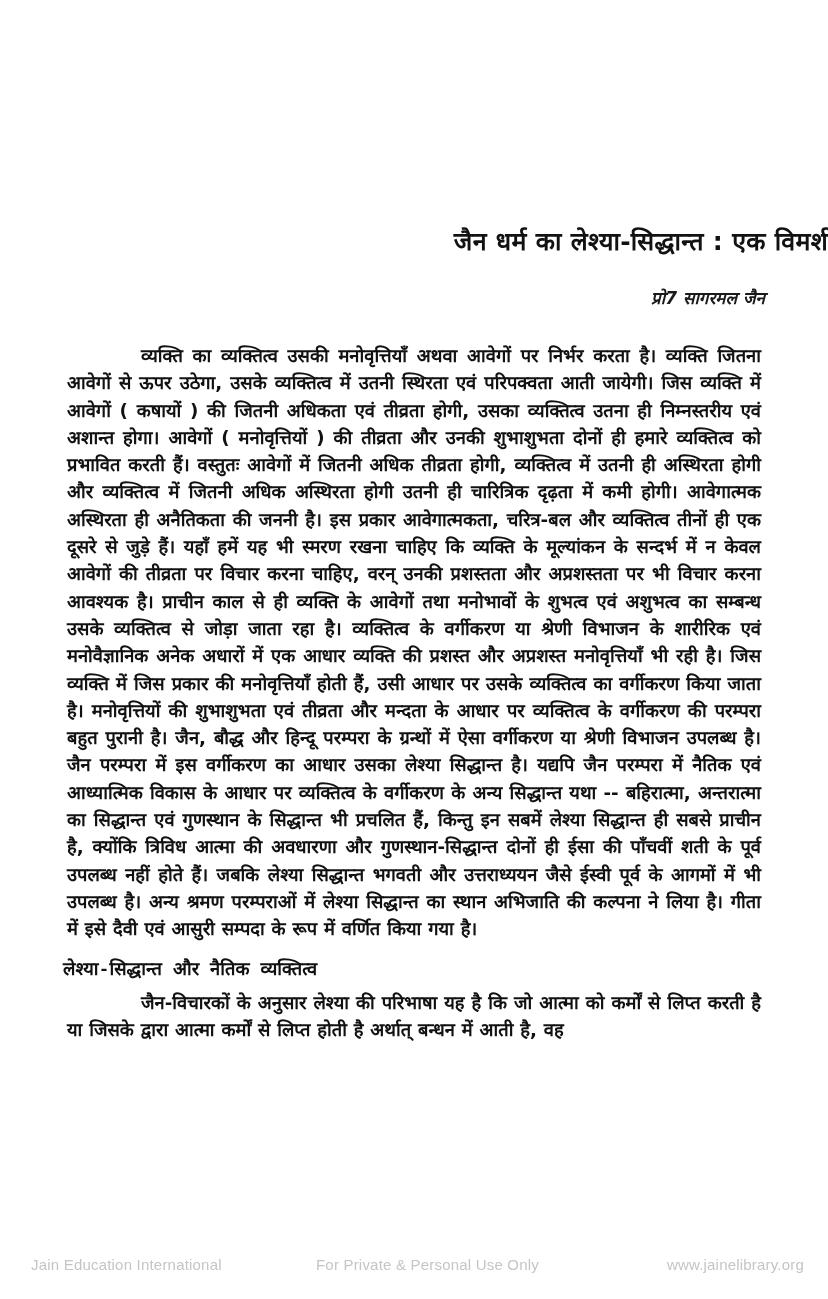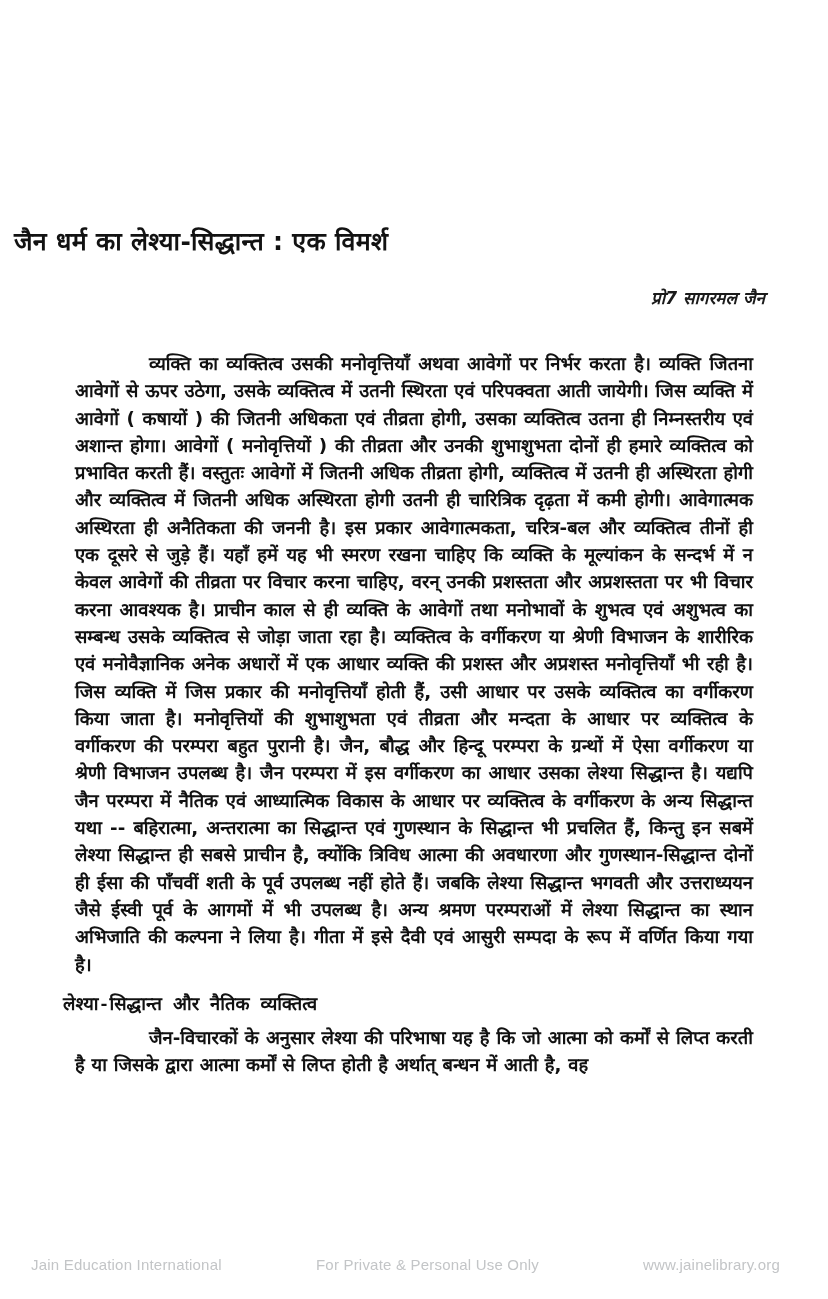--- a/index.html
+++ b/index.html
@@ -20,21 +20,21 @@
     inset: 0;
     background: #ffffff;
   }
 
   
   .doc-title {
     position: absolute;
     left: 0;
     right: 0;
     top: 206px;
-    text-align: left;
+    text-align: right;
     font-family: "DejaVu Sans", "Liberation Sans", sans-serif;
     font-size: 25px;
     font-weight: bold;
     letter-spacing: 0.3px;
     color: #121212;
     padding-left: 14px;
   }
 
   
   .byline {
@@ -50,21 +50,21 @@
 
   
   .body-block {
     position: absolute;
     left: 63px;
     top: 338px;
     width: 702px;
   }
 
   .para {
-    margin: 12px;
+    margin: 4px;
     font-family: "DejaVu Sans", "Liberation Sans", sans-serif;
     font-size: 18.3px;
     line-height: 27.3px;
     font-weight: bold;
     color: #111111;
     text-align: justify;
     text-justify: inter-word;
     word-spacing: 0.5px;
   }
   .para.indent {
@@ -104,21 +104,21 @@
     white-space: nowrap;
   }
   .footer-center {
     position: absolute;
     left: 316px;
     top: 0;
     white-space: nowrap;
   }
   .footer-right {
     position: absolute;
-    right: 48px;
+    right: 24px;
     top: 0;
     white-space: nowrap;
     text-align: right;
   }
 </style>
 </head>
 <body>
 
 <div class="page">
 

